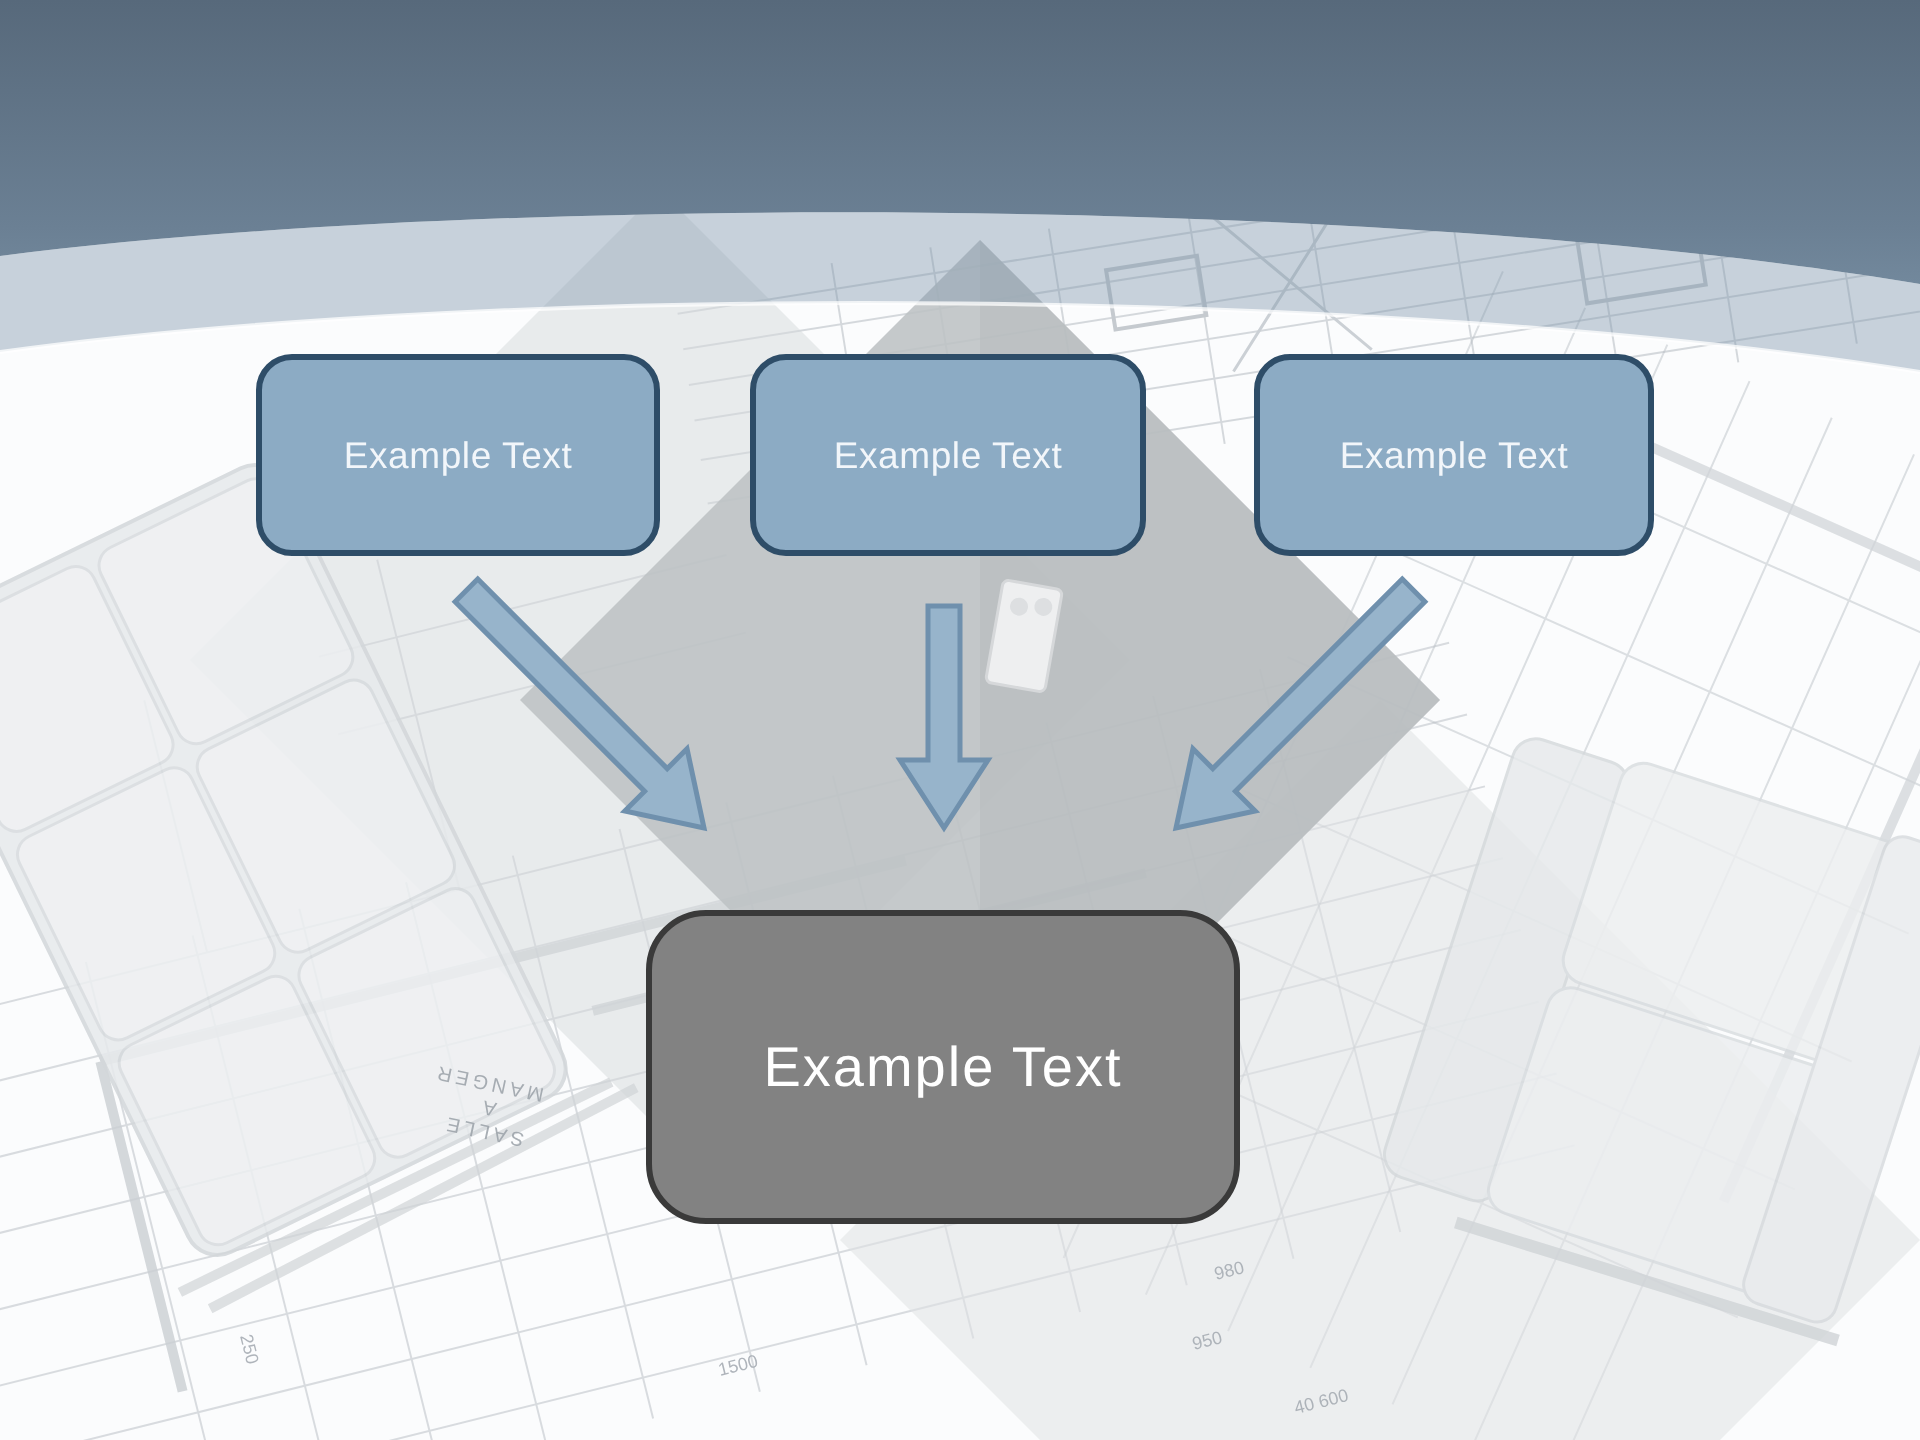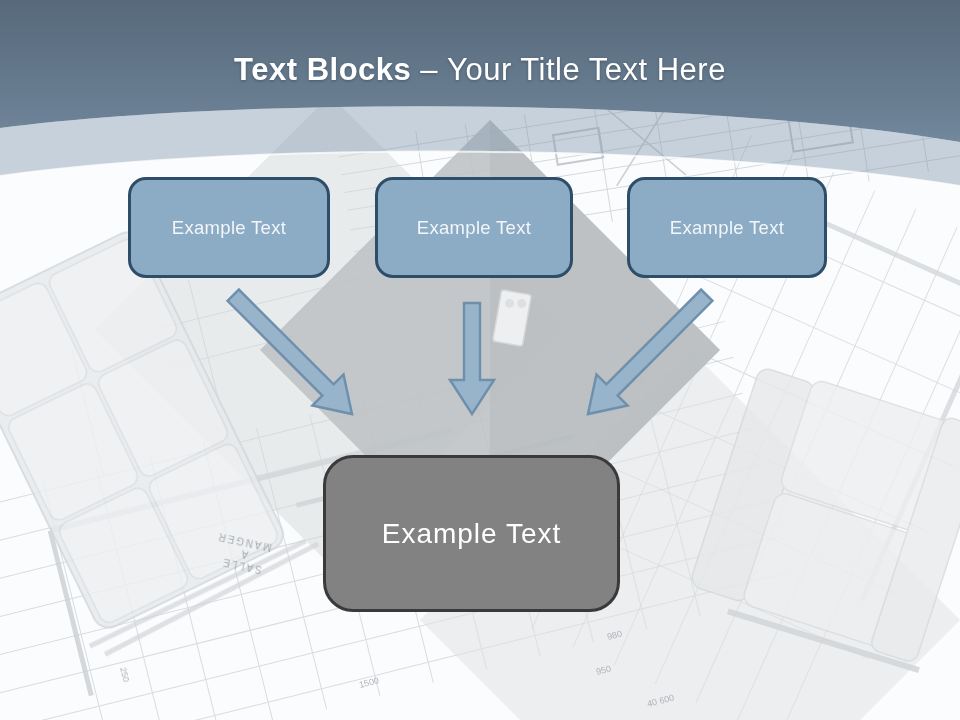--- a/index.html
+++ b/index.html
@@ -135,23 +135,20 @@
       <text class="dim" x="120" y="668" transform="rotate(76 120 668)">250</text>
     </g>
 
     <g>
       <path d="M0,128 C250,96 700,98 960,142 L960,186 C700,144 260,140 0,176 Z" fill="#7e97ac" opacity="0.42"></path>
       <path d="M0,176 C260,140 700,144 960,186" fill="none" stroke="#ffffff" stroke-width="2" opacity="0.75"></path>
       <path d="M0,0 H960 V142 C700,98 250,96 0,128 Z" fill="url(#hdr)"></path>
     </g>
   </svg>
 
-  <h1 class="title">
-    <span class="t-bold">Text Blocks</span><span class="t-dash">–</span><span class="t-reg">Your Title Text Here</span>
-  </h1>
 
   <div class="tbox tbox1">
     <span>Example Text</span>
   </div>
   <div class="tbox tbox2">
     <span>Example Text</span>
   </div>
   <div class="tbox tbox3">
     <span>Example Text</span>
   </div>

